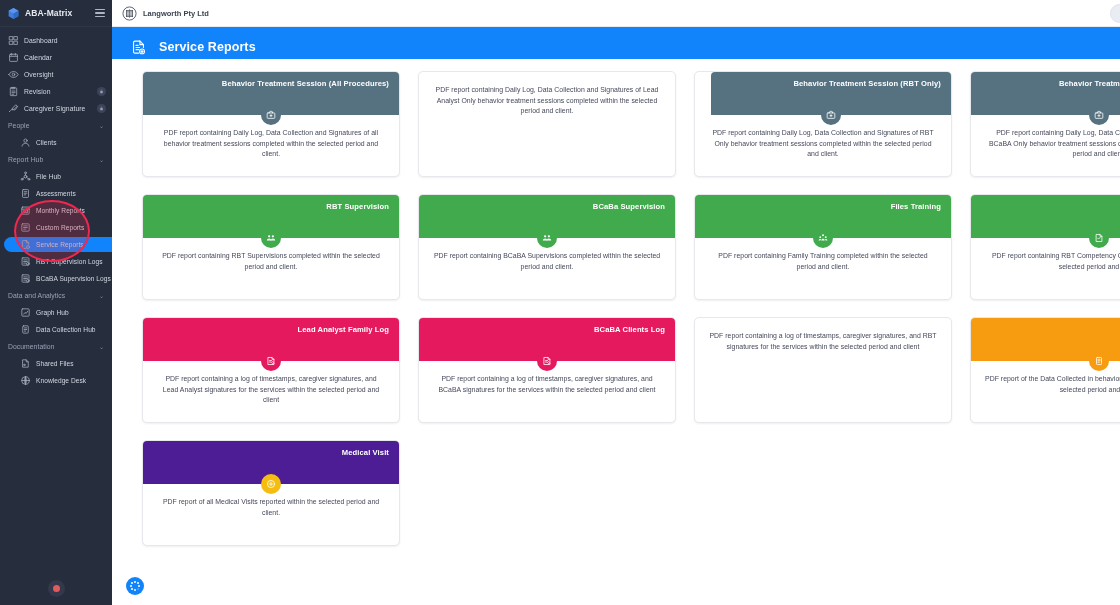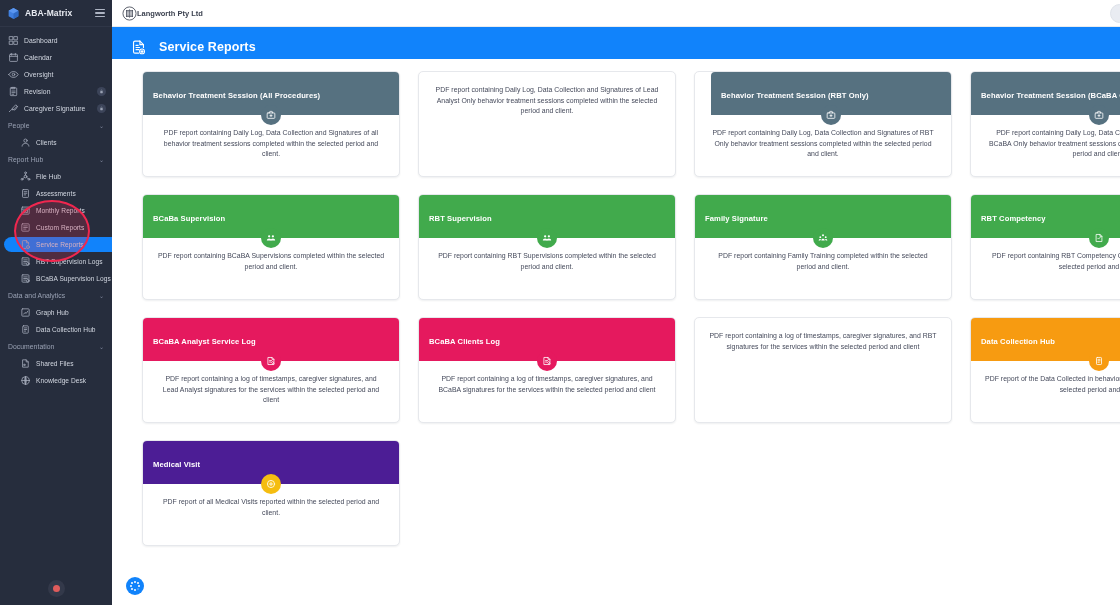--- a/index.html
+++ b/index.html
@@ -93,21 +93,21 @@
 
   
   #main { flex: 1; height: 605px; position: relative; background: #ffffff; overflow: hidden; }
 
   .topbar {
     height: 27px; background: #ffffff;
     display: flex; align-items: center; padding: 0 10px;
     border-bottom: 1px solid #e9ecef; position: relative;
   }
   .org-logo { width: 15px; height: 15px; flex: 0 0 15px; }
-  .org-name { font-size: 7.5px; color: #3c4250; font-weight: 600; }
+  .org-name { font-size: 7.5px; color: #3c4250; margin-left: 6px; font-weight: 600; }
   .topbar-avatar {
     position: absolute; right: -9px; top: 4px;
     width: 19px; height: 19px; border-radius: 50%;
     background: #e9ecf2; border: 1px solid #dfe3ea;
   }
 
   .page-header {
     height: 40px; background: #1183fb;
     display: flex; align-items: center; padding: 0 0 0 18px;
     position: relative;
@@ -136,22 +136,22 @@
     width: 258px; flex: 0 0 258px; height: 106px;
     background: #ffffff;
     border: 1px solid #e6e8ec;
     border-radius: 5px;
     box-shadow: 0 1px 2px rgba(20,25,40,.07);
     overflow: visible; position: relative;
     cursor: pointer;
   }
   .card-head {
     height: 43px; border-radius: 4px 4px 0 0;
-    display: flex; align-items: flex-start; justify-content: flex-start;
-    padding-top: 19px;
+    display: flex; align-items: flex-start; justify-content: flex-end;
+    padding-top: 7px;
     position: relative;
   }
   .card-title {
     color: #ffffff; font-size: 7.6px; font-weight: 700;
     text-align: center; padding: 0 10px; line-height: 1.2;
     letter-spacing: .1px; white-space: nowrap;
   }
   .card-badge {
     position: absolute; left: 50%; transform: translateX(-50%);
     bottom: -10px; width: 20px; height: 20px; border-radius: 50%;
@@ -491,53 +491,53 @@
                 </div>
               </div>
               <div class="card-body">
                 <div class="card-desc">PDF report containing Daily Log, Data Collection and Signatures of BCaBA Only behavior treatment sessions completed within the selected period and client.</div>
               </div>
             </div>
           </div>
           <div class="card-row">
             <div class="card">
               <div class="card-head" style="background: rgb(65, 170, 76);">
+                <div class="card-title">RBT Supervision</div>
+                <div class="card-badge" style="background: rgb(65, 170, 76);">
+                  <svg viewBox="0 0 24 24" width="11" height="11" fill="currentColor">
+                    <circle cx="7.5" cy="8" r="2.7"></circle>
+                    <circle cx="16.5" cy="8" r="2.7"></circle>
+                    <path d="M2 18c0-3 2.5-4.8 5.5-4.8S13 15 13 18z"></path>
+                    <path d="M11 18c0-3 2.5-4.8 5.5-4.8S22 15 22 18z"></path>
+                  </svg>
+                </div>
+              </div>
+              <div class="card-body">
+                <div class="card-desc">PDF report containing RBT Supervisions completed within the selected period and client.</div>
+              </div>
+            </div>
+            <div class="card">
+              <div class="card-head" style="background: rgb(65, 170, 76);">
                 <div class="card-title">BCaBa Supervision</div>
                 <div class="card-badge" style="background: rgb(65, 170, 76);">
                   <svg viewBox="0 0 24 24" width="11" height="11" fill="currentColor">
                     <circle cx="7.5" cy="8" r="2.7"></circle>
                     <circle cx="16.5" cy="8" r="2.7"></circle>
                     <path d="M2 18c0-3 2.5-4.8 5.5-4.8S13 15 13 18z"></path>
                     <path d="M11 18c0-3 2.5-4.8 5.5-4.8S22 15 22 18z"></path>
                   </svg>
                 </div>
               </div>
               <div class="card-body">
                 <div class="card-desc">PDF report containing BCaBA Supervisions completed within the selected period and client.</div>
               </div>
             </div>
             <div class="card">
               <div class="card-head" style="background: rgb(65, 170, 76);">
-                <div class="card-title">RBT Supervision</div>
-                <div class="card-badge" style="background: rgb(65, 170, 76);">
-                  <svg viewBox="0 0 24 24" width="11" height="11" fill="currentColor">
-                    <circle cx="7.5" cy="8" r="2.7"></circle>
-                    <circle cx="16.5" cy="8" r="2.7"></circle>
-                    <path d="M2 18c0-3 2.5-4.8 5.5-4.8S13 15 13 18z"></path>
-                    <path d="M11 18c0-3 2.5-4.8 5.5-4.8S22 15 22 18z"></path>
-                  </svg>
-                </div>
-              </div>
-              <div class="card-body">
-                <div class="card-desc">PDF report containing RBT Supervisions completed within the selected period and client.</div>
-              </div>
-            </div>
-            <div class="card">
-              <div class="card-head" style="background: rgb(65, 170, 76);">
-                <div class="card-title">Family Signature</div>
+                <div class="card-title">Files Training</div>
                 <div class="card-badge" style="background: rgb(65, 170, 76);">
                   <svg viewBox="0 0 24 24" width="11" height="11" fill="currentColor">
                     <circle cx="12" cy="5.5" r="2.4"></circle>
                     <circle cx="5.5" cy="10" r="2.2"></circle>
                     <circle cx="18.5" cy="10" r="2.2"></circle>
                     <path d="M8 18c0-2.6 1.8-4.2 4-4.2s4 1.6 4 4.2z"></path>
                     <path d="M1.5 18c0-2.2 1.6-3.6 4-3.6 .7 0 1.3.1 1.8.3C6.2 15.5 5.6 16.6 5.5 18z"></path>
                     <path d="M22.5 18c0-2.2-1.6-3.6-4-3.6-.7 0-1.3.1-1.8.3 1.1.8 1.7 1.9 1.8 3.3z"></path>
                   </svg>
                 </div>
@@ -558,21 +558,21 @@
                 </div>
               </div>
               <div class="card-body">
                 <div class="card-desc">PDF report containing RBT Competency Checks completed within the selected period and client.</div>
               </div>
             </div>
           </div>
           <div class="card-row">
             <div class="card">
               <div class="card-head" style="background: rgb(229, 25, 94);">
-                <div class="card-title">BCaBA Analyst Service Log</div>
+                <div class="card-title">Lead Analyst Family Log</div>
                 <div class="card-badge" style="background: rgb(229, 25, 94);">
                   <svg viewBox="0 0 24 24" width="10" height="10" fill="none" stroke="currentColor" stroke-width="1.9" stroke-linecap="round" stroke-linejoin="round">
                     <path d="M5.5 3.5h9L19 8v12.5H5.5z"></path>
                     <path d="M14.5 3.5V8H19"></path>
                     <path d="M8.5 11h5M8.5 14.5h3"></path>
                     <path d="M16 14l3.5 3.5-2.4 2.4-3.5-3.5z"></path>
                   </svg>
                 </div>
               </div>
               <div class="card-body">

